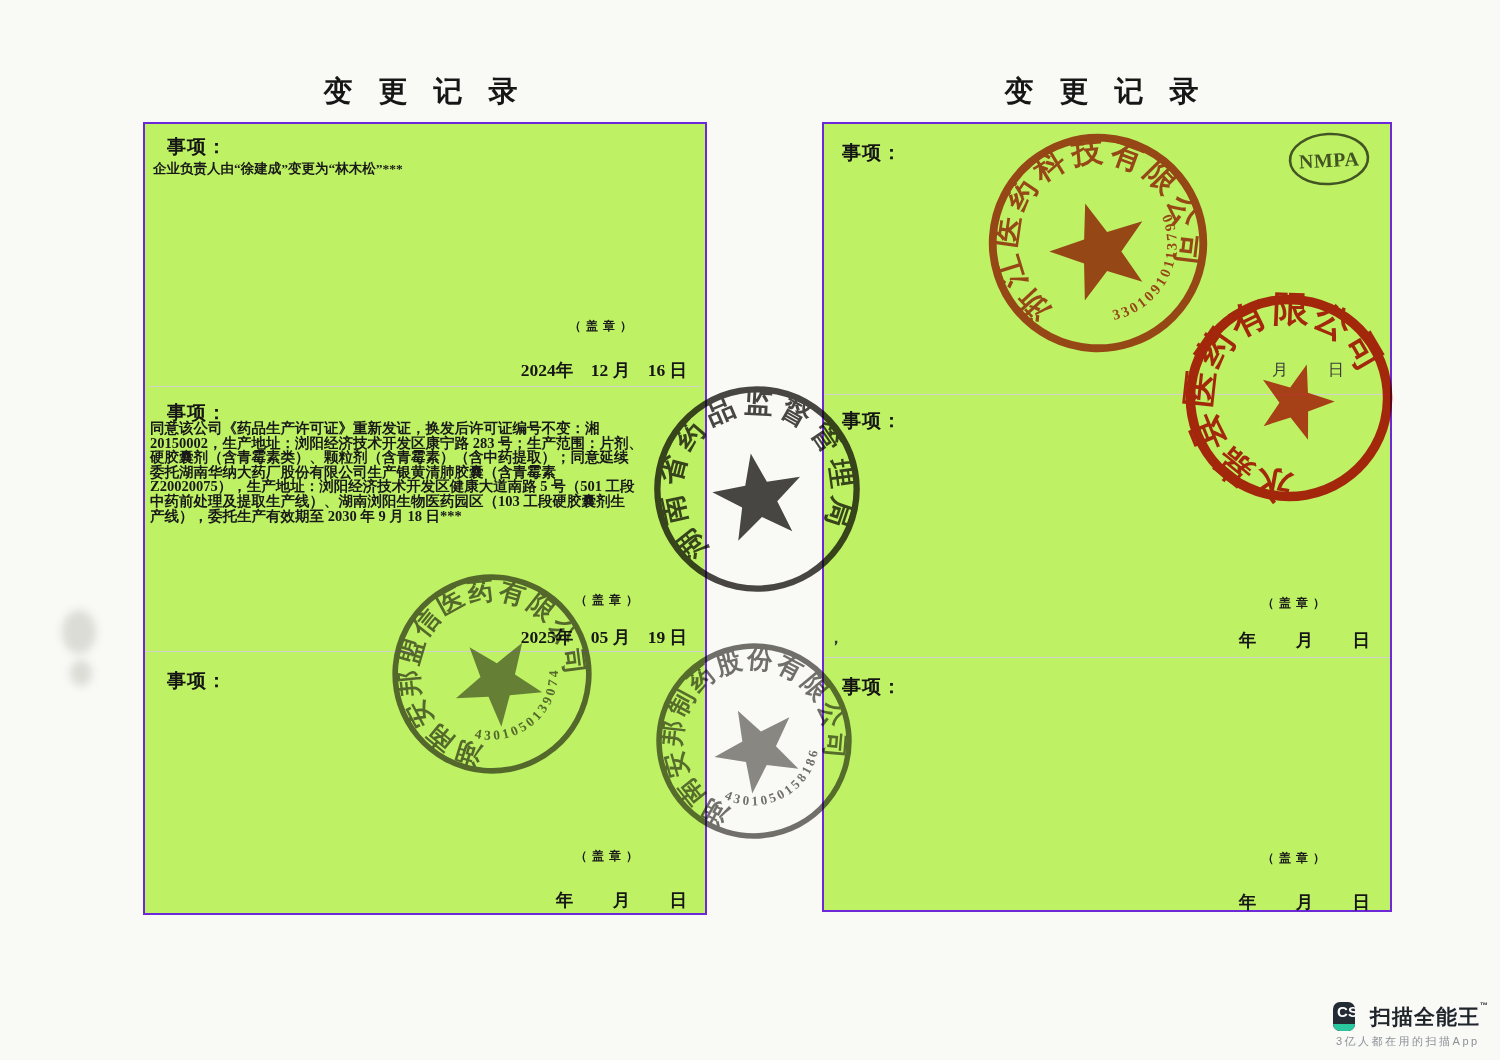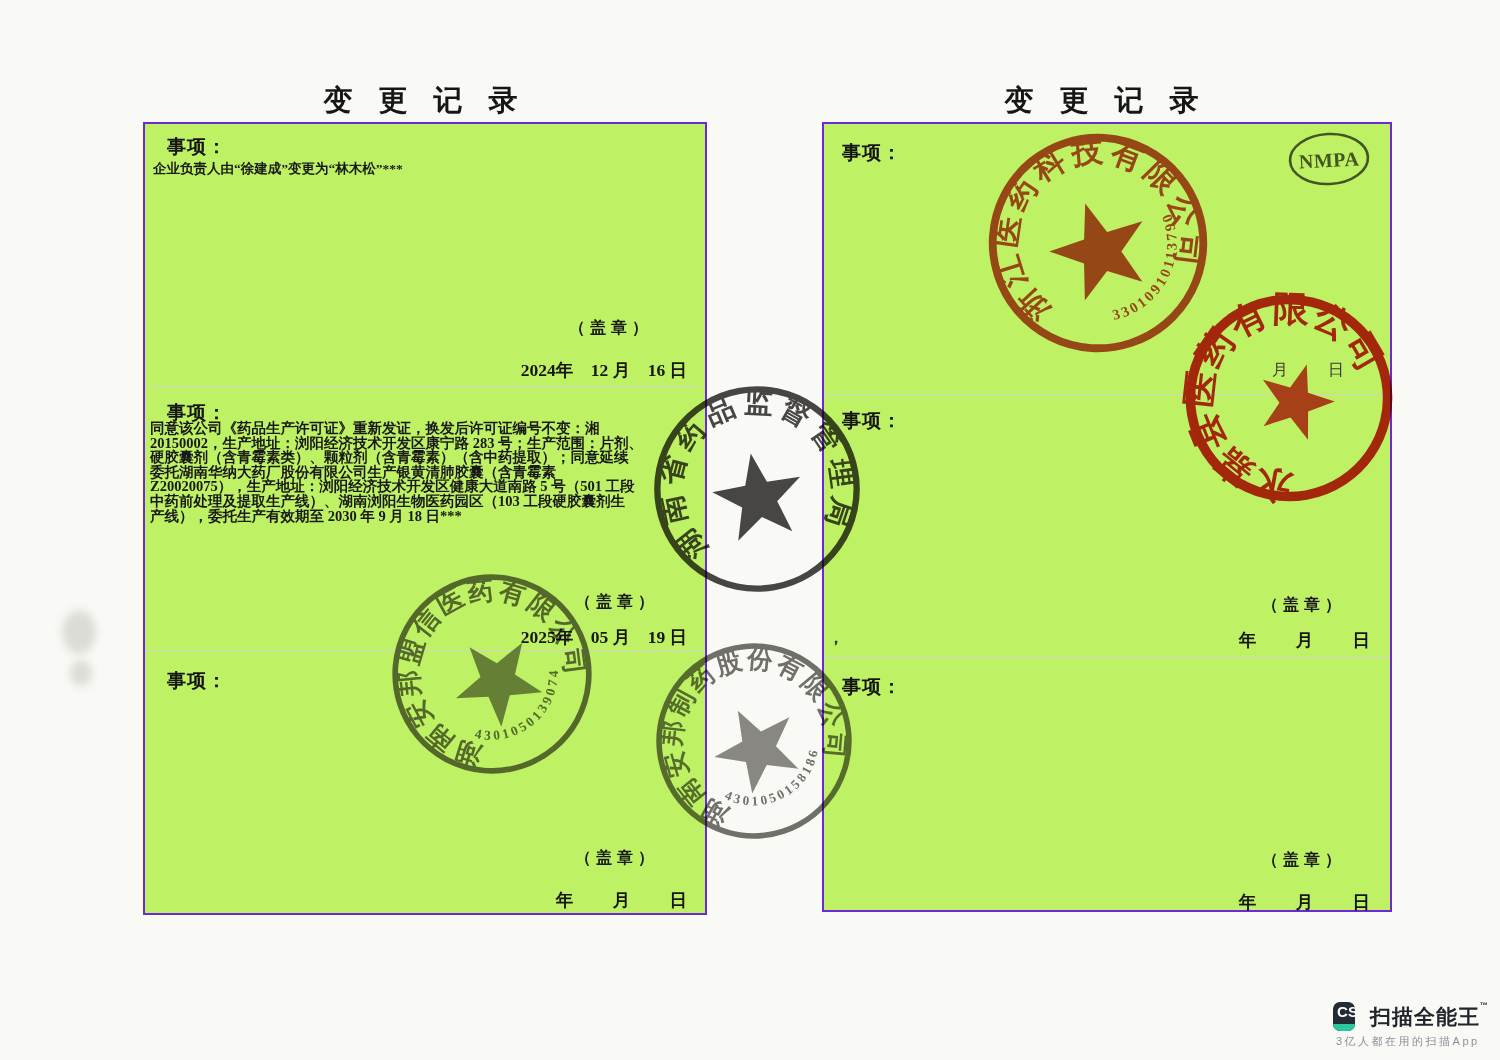--- a/index.html
+++ b/index.html
@@ -9,38 +9,38 @@
     font-family:"Liberation Serif","DejaVu Serif",serif;
     color:#1b1b1b;
   }
   .page{
     position:absolute;background:#bef264;
     border:2px solid #6d28d9;
   }
   #left-page{left:143px;top:122px;width:560px;height:789px;}
   #right-page{left:822px;top:122px;width:566px;height:786px;}
   .page-title{
-    position:absolute;top:81px;width:560px;text-align:center;
+    position:absolute;top:72px;width:560px;text-align:center;
     font-family:"Liberation Sans","DejaVu Sans",sans-serif;
     font-weight:bold;font-size:29px;letter-spacing:9px;color:#161616;
   }
   #left-title{left:145px;}
   #right-title{left:826px;}
   .item-label{
     position:absolute;font-size:19px;font-weight:bold;letter-spacing:1px;color:#141414;
   }
   .body-text{
     position:absolute;font-size:13.5px;font-weight:bold;color:#191919;line-height:17px;
   }
   .dense{
     font-size:14.5px;line-height:14.6px;letter-spacing:0;white-space:nowrap;
   }
   .dense div{height:14.6px;}
   .seal-hint{
-    position:absolute;font-size:16px;font-weight:bold;letter-spacing:5px;color:#1a1a1a;white-space:pre;
+    position:absolute;font-size:12px;font-weight:bold;letter-spacing:5px;color:#1a1a1a;white-space:pre;
   }
   .date-line{
     position:absolute;font-size:17.5px;font-weight:bold;color:#161616;white-space:pre;text-align:right;
   }
   .divider{
     position:absolute;height:1px;background:#d2d2cc;
   }
   .stamp{position:absolute;mix-blend-mode:multiply;}
   .comma-mark{position:absolute;font-size:16px;font-weight:bold;color:#333;}
   .faint-date{position:absolute;font-size:16px;color:#3a3a3a;white-space:pre;text-align:center;}

